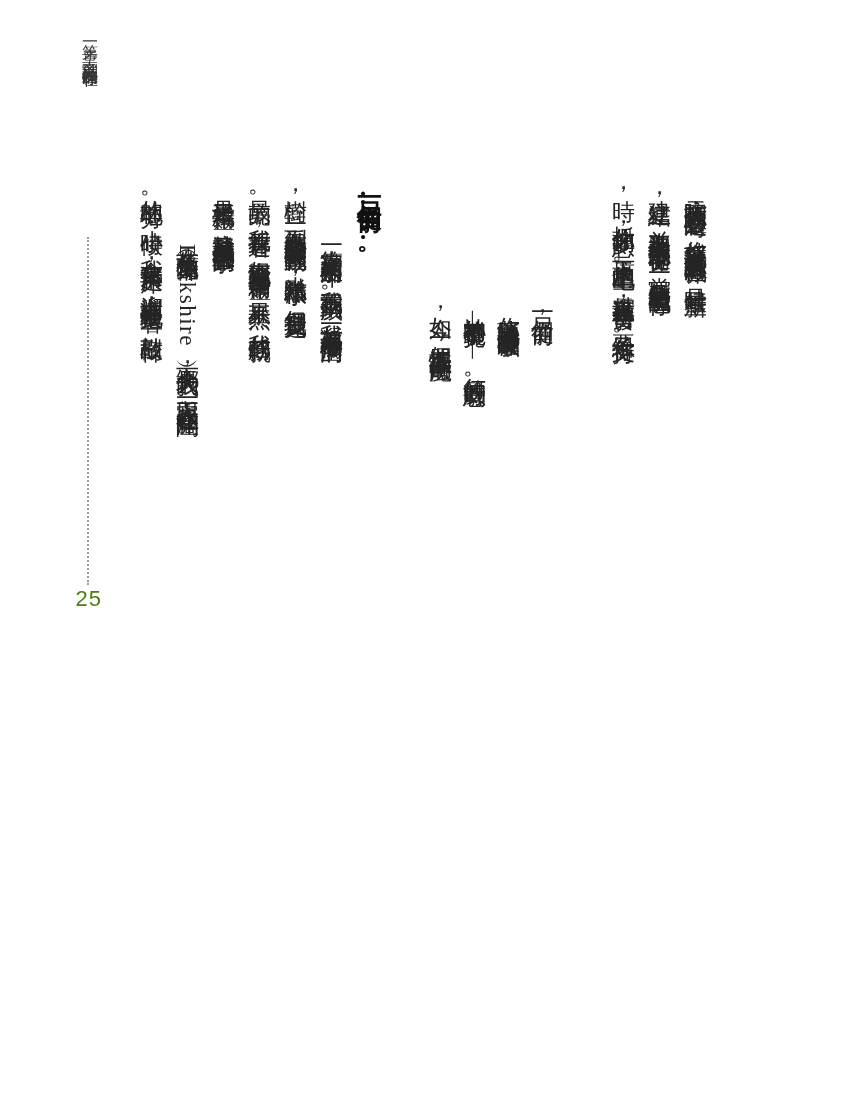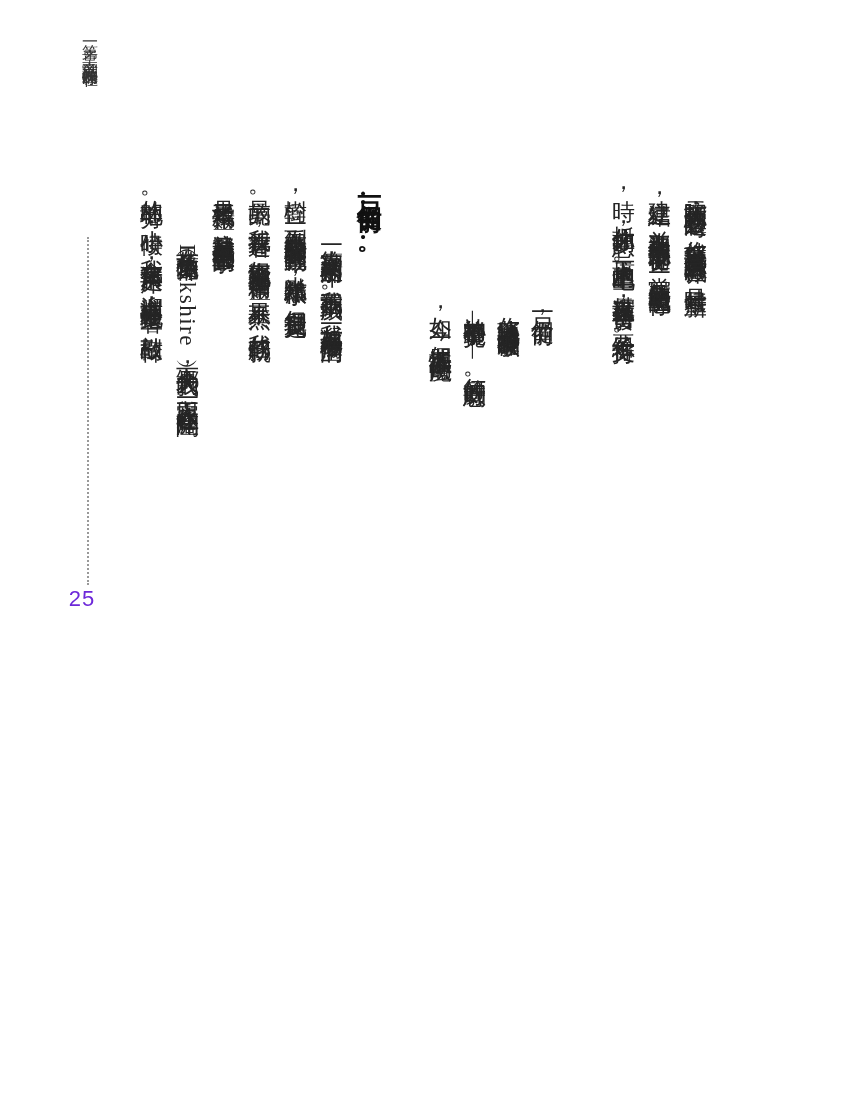--- a/index.html
+++ b/index.html
@@ -47,25 +47,25 @@
     top: 237px;
     height: 348px;
     width: 0;
     border-left: 2px dotted #999999;
   }
   .page-number {
     position: absolute;
     left: 62px;
     top: 586px;
     width: 40px;
-    text-align: center;
+    text-align: right;
     font-family: "Liberation Sans", "DejaVu Sans", sans-serif;
     font-size: 22px;
     letter-spacing: 1px;
-    color: #6d28d9;
+    color: #4d7c0f;
   }
 
   
   .main-text {
     position: absolute;
     top: 182px;
     right: 133px;
     height: 824px;
     display: flex;
     flex-direction: row-reverse; 

